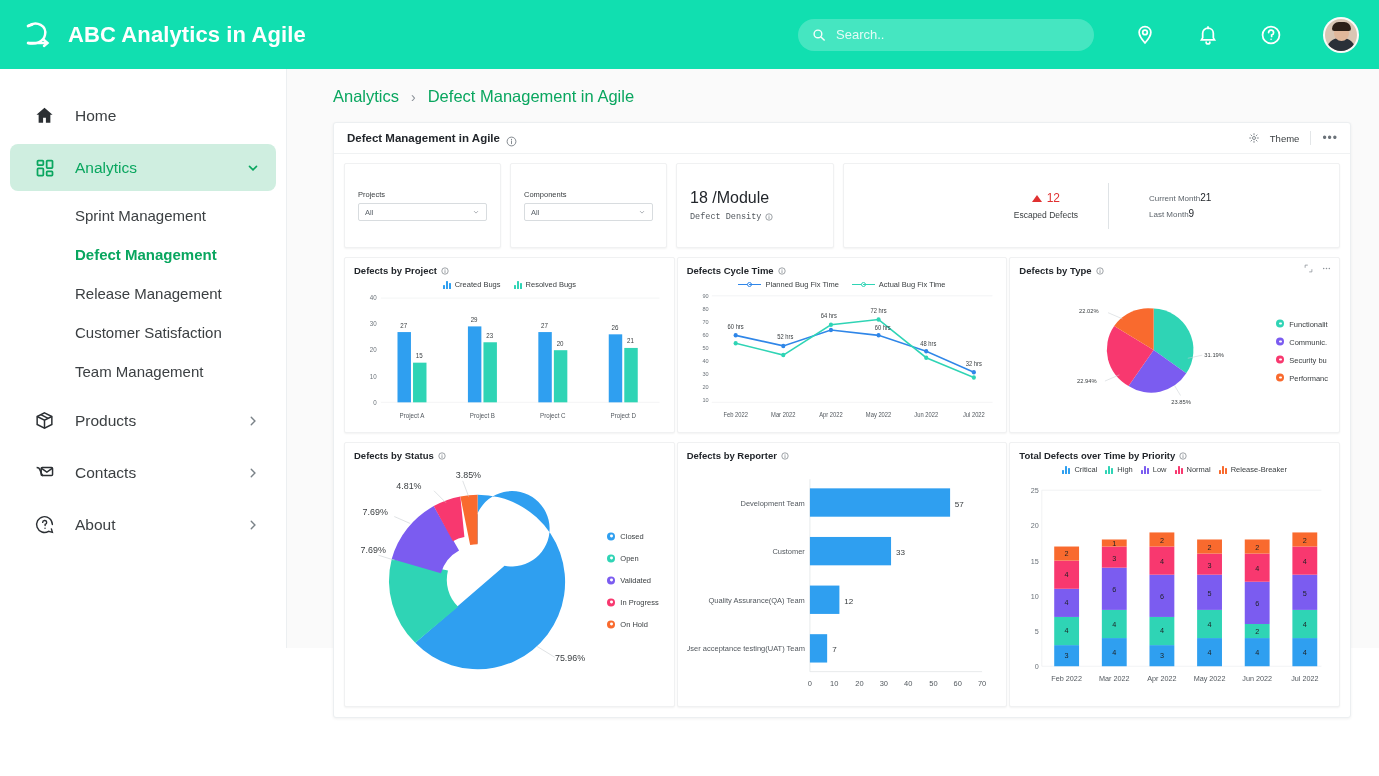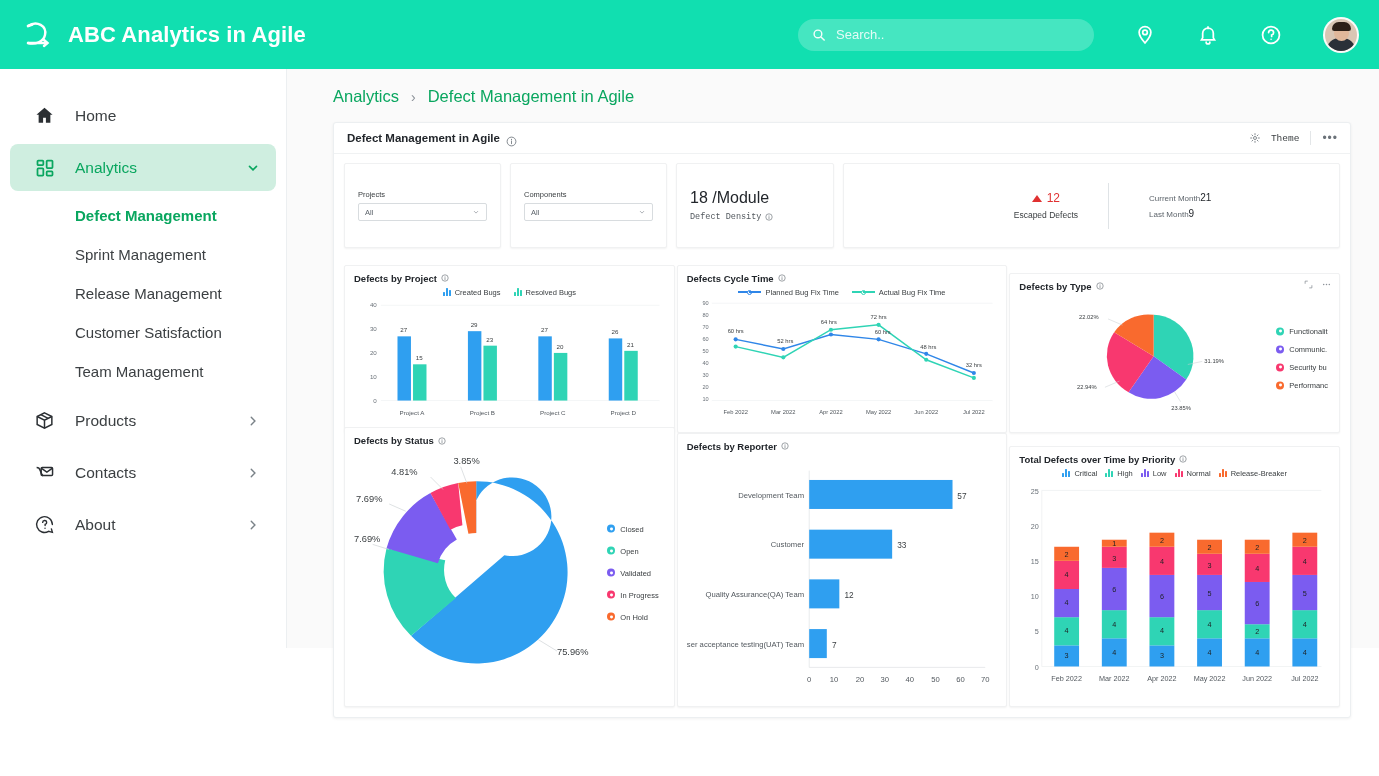--- a/index.html
+++ b/index.html
@@ -80,21 +80,21 @@
     box-shadow: 0 1px 3px rgba(0,0,0,.06);
     height: 596px; display: flex; flex-direction: column;
   }
   .panel-head {
     height: 31px; flex: 0 0 31px; display: flex; align-items: center;
     padding: 0 12px 0 13px; border-bottom: 1px solid #f0f2f3;
   }
   .panel-title { font-size: 11.5px; font-weight: bold; color: #22262b; }
   .info-dot { width: 11px; height: 11px; margin-left: 6px; color: #6b7279; }
   .panel-head .sp { flex: 1 1 auto; }
-  .theme-btn { display: flex; gap: 11px; font-size: 9.5px; color: #3c4043; cursor: pointer; font-family: Liberation Mono, monospace; }
+  .theme-btn { display: flex; gap: 11px; font-size: 9.5px; color: #3c4043; cursor: pointer; }
   .theme-btn svg { width: 10px; height: 10px; color: #6b7279; }
   .vdiv { width: 1px; height: 14px; background: #e3e6e8; margin: 0 11px; }
   .dots { font-size: 12px; color: #6b7279; letter-spacing: 1px; cursor: pointer; }
 
   .panel-body { flex: 1 1 auto; padding: 9px 10px 10px 10px; display: flex; flex-direction: column; gap: 9px; min-height: 0; }
 
   
   .kpi-row { flex: 0 0 85px; display: flex; gap: 9px; }
   .kpi {
     background: #ffffff; border: 1px solid #f0f1f2; border-radius: 2px;
@@ -119,21 +119,21 @@
   .esc-val { font-size: 12px; color: #e03131; display: flex; align-items: center; justify-content: center; gap: 5px; }
   .tri-up { width: 0; height: 0; border-left: 5px solid transparent; border-right: 5px solid transparent; border-bottom: 7px solid #e03131; }
   .esc-cap { font-size: 8.5px; color: #3c4043; margin-top: 5px; }
   .esc-div { width: 1px; height: 46px; background: #dfe3e6; }
   .esc-right { padding-left: 40px; }
   .esc-row { display: flex; align-items: baseline; gap: 0; margin: 5px 0; font-size: 8px; color: #5d646b; }
   .esc-row .n { font-size: 10px; color: #22262b; }
 
   
   .charts { flex: 1 1 auto; display: flex; flex-direction: column; gap: 9px; min-height: 0; }
-  .chart-row { display: flex; gap: 2px; min-height: 0; align-items: flex-end; }
+  .chart-row { display: flex; gap: 2px; min-height: 0; }
   .chart-row.r1 { flex: 0 0 176px; }
   .chart-row.r2 { flex: 1 1 auto; }
   .card {
     background: #ffffff; border: 1px solid #f0f1f2; border-radius: 2px;
     box-shadow: 0 1px 2px rgba(0,0,0,.05);
     flex: 1 1 0; padding: 7px 9px; display: flex; flex-direction: column; min-width: 0; position: relative;
   }
   .card-title { font-size: 9.5px; font-weight: bold; color: #22262b; display: flex; align-items: center; gap: 4px; }
   .card-title svg { width: 8px; height: 8px; color: #6b7279; }
   .card-tools { position: absolute; right: 8px; top: 6px; display: flex; align-items: center; gap: 9px; }
@@ -233,22 +233,22 @@
           </svg>
         </span>
         <span class="lbl">Analytics</span>
         <span class="chev">
           <svg viewBox="0 0 16 16" fill="none" stroke="currentColor" stroke-width="1.8" stroke-linecap="round">
               <path d="M4 6.2 8 10.2 12 6.2"></path>
             </svg>
         </span>
       </div>
 
+      <div class="sub-item">Sprint Management</div>
       <div class="sub-item current">Defect Management</div>
-      <div class="sub-item">Sprint Management</div>
       <div class="sub-item">Release Management</div>
       <div class="sub-item">Customer Satisfaction</div>
       <div class="sub-item">Team Management</div>
 
       <div class="nav-item" style="margin-top:6px;">
         <span class="ic">
           <svg viewBox="0 0 24 24" fill="none" stroke="currentColor" stroke-width="1.7" width="21" height="21">
             <path d="M12 3.2 20.4 7.4v9.2L12 20.8 3.6 16.6V7.4z"></path>
             <path d="M3.6 7.4 12 11.6l8.4-4.2M12 11.6v9.2"></path>
             <path d="M7.8 5.3 16.2 9.5"></path>

